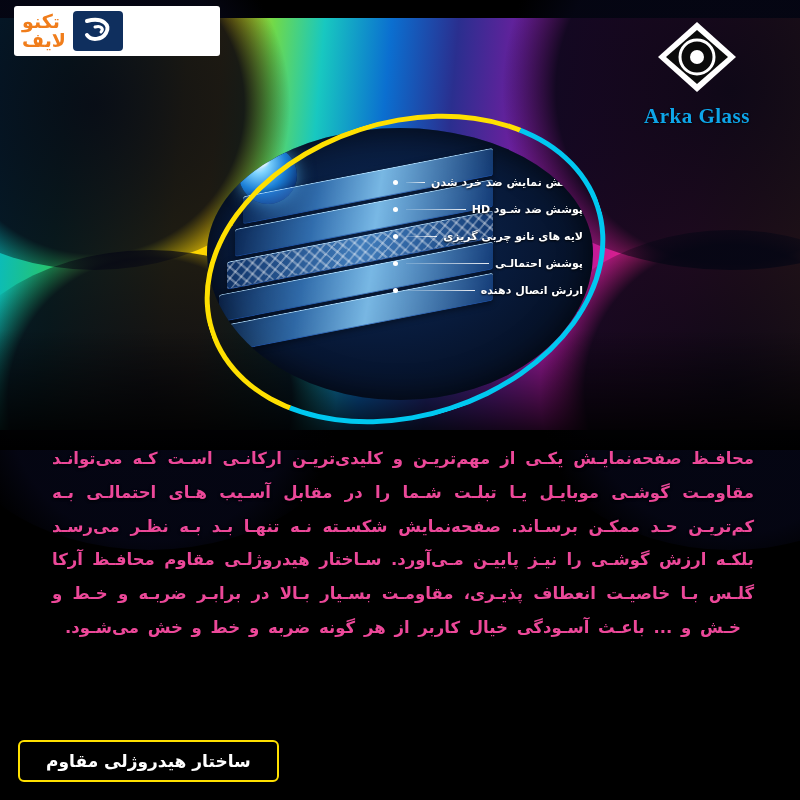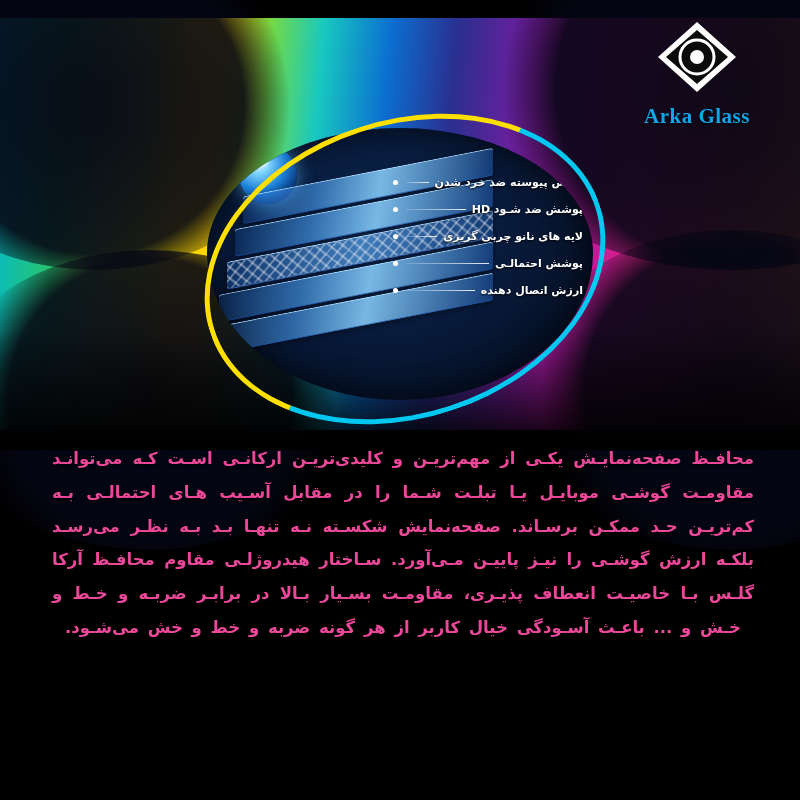--- a/index.html
+++ b/index.html
@@ -187,20 +187,33 @@
 <div class="stage">
 
   <div class="band"></div>
   <div class="band-top-black"></div>
   <div class="blob b1"></div>
   <div class="blob b2"></div>
   <div class="blob b3"></div>
   <div class="blob b4"></div>
   <div class="band-bottom-fade"></div>
 
+  <div class="logo-tl">
+    <div class="mark">
+      <svg width="50" height="40" viewBox="0 0 50 40" aria-hidden="true">
+        <rect x="0" y="0" width="50" height="40" rx="4" fill="#0f2f5e"></rect>
+        <path d="M14 10 C30 6, 38 14, 33 22 C29 29, 18 30, 14 24" fill="none" stroke="#ffffff" stroke-width="4" stroke-linecap="round"></path>
+        <path d="M22 16 C28 14, 31 18, 28 21" fill="none" stroke="#ffffff" stroke-width="3" stroke-linecap="round"></path>
+      </svg>
+    </div>
+    <div class="txt">
+      <span>تکنو</span>
+      <span>لایف</span>
+    </div>
+  </div>
 
   <div class="logo-tr">
     <div>
       <svg width="86" height="78" viewBox="0 0 86 78" aria-hidden="true">
         <polygon points="43,4 82,39 43,74 4,39" fill="#ffffff"></polygon>
         <polygon points="43,12 74,39 43,66 12,39" fill="#0b0b0b"></polygon>
         <circle cx="43" cy="39" r="17" fill="none" stroke="#ffffff" stroke-width="3"></circle>
         <circle cx="43" cy="39" r="7" fill="#ffffff"></circle>
       </svg>
     </div>
@@ -210,21 +223,21 @@
   <div class="circle">
     <div class="orb"></div>
     <div class="sheet s1"></div>
     <div class="sheet s2"></div>
     <div class="sheet s3"></div>
     <div class="sheet s4"></div>
     <div class="sheet s5"></div>
 
     <div class="labels">
       <div class="label-row">
-        <span class="lbl">ارزش پیوسته ضد خرد شدن</span>
+        <span class="lbl">پوشش نمایش ضد خرد شدن</span>
         <span class="line"></span>
         <span class="dot"></span>
       </div>
       <div class="label-row">
         <span class="lbl">پوشش ضد شـود HD</span>
         <span class="line"></span>
         <span class="dot"></span>
       </div>
       <div class="label-row">
         <span class="lbl">لایه های نانو چربی گریزی</span>
@@ -240,14 +253,15 @@
         <span class="lbl">ارزش اتصال دهنده</span>
         <span class="line"></span>
         <span class="dot"></span>
       </div>
     </div>
   </div>
   <div class="circle-ring"></div>
 
   <div class="para">محافـظ صفحه‌نمایـش یکـی از مهم‌تریـن و کلیدی‌تریـن ارکانـی اسـت کـه می‌توانـد مقاومـت گوشـی موبایـل یـا تبلـت شـما را در مقابل آسـیب هـای احتمالـی بـه کم‌تریـن حـد ممکـن برسـاند. صفحه‌نمایش شکسـته نـه تنهـا بـد بـه نظـر می‌رسـد بلکـه ارزش گوشـی را نیـز پاییـن مـی‌آورد. سـاختار هیدروژلـی مقاوم محافـظ آرکا گلـس بـا خاصیـت انعطاف پذیـری، مقاومـت بسـیار بـالا در برابـر ضربـه و خـط و خـش و ... باعـث آسـودگی خیال کاربر از هر گونه ضربه و خط و خش می‌شـود.</div>
 
+  <div class="badge">ساختار هیدروژلی مقاوم</div>
 
 </div>
 
 </body></html>

